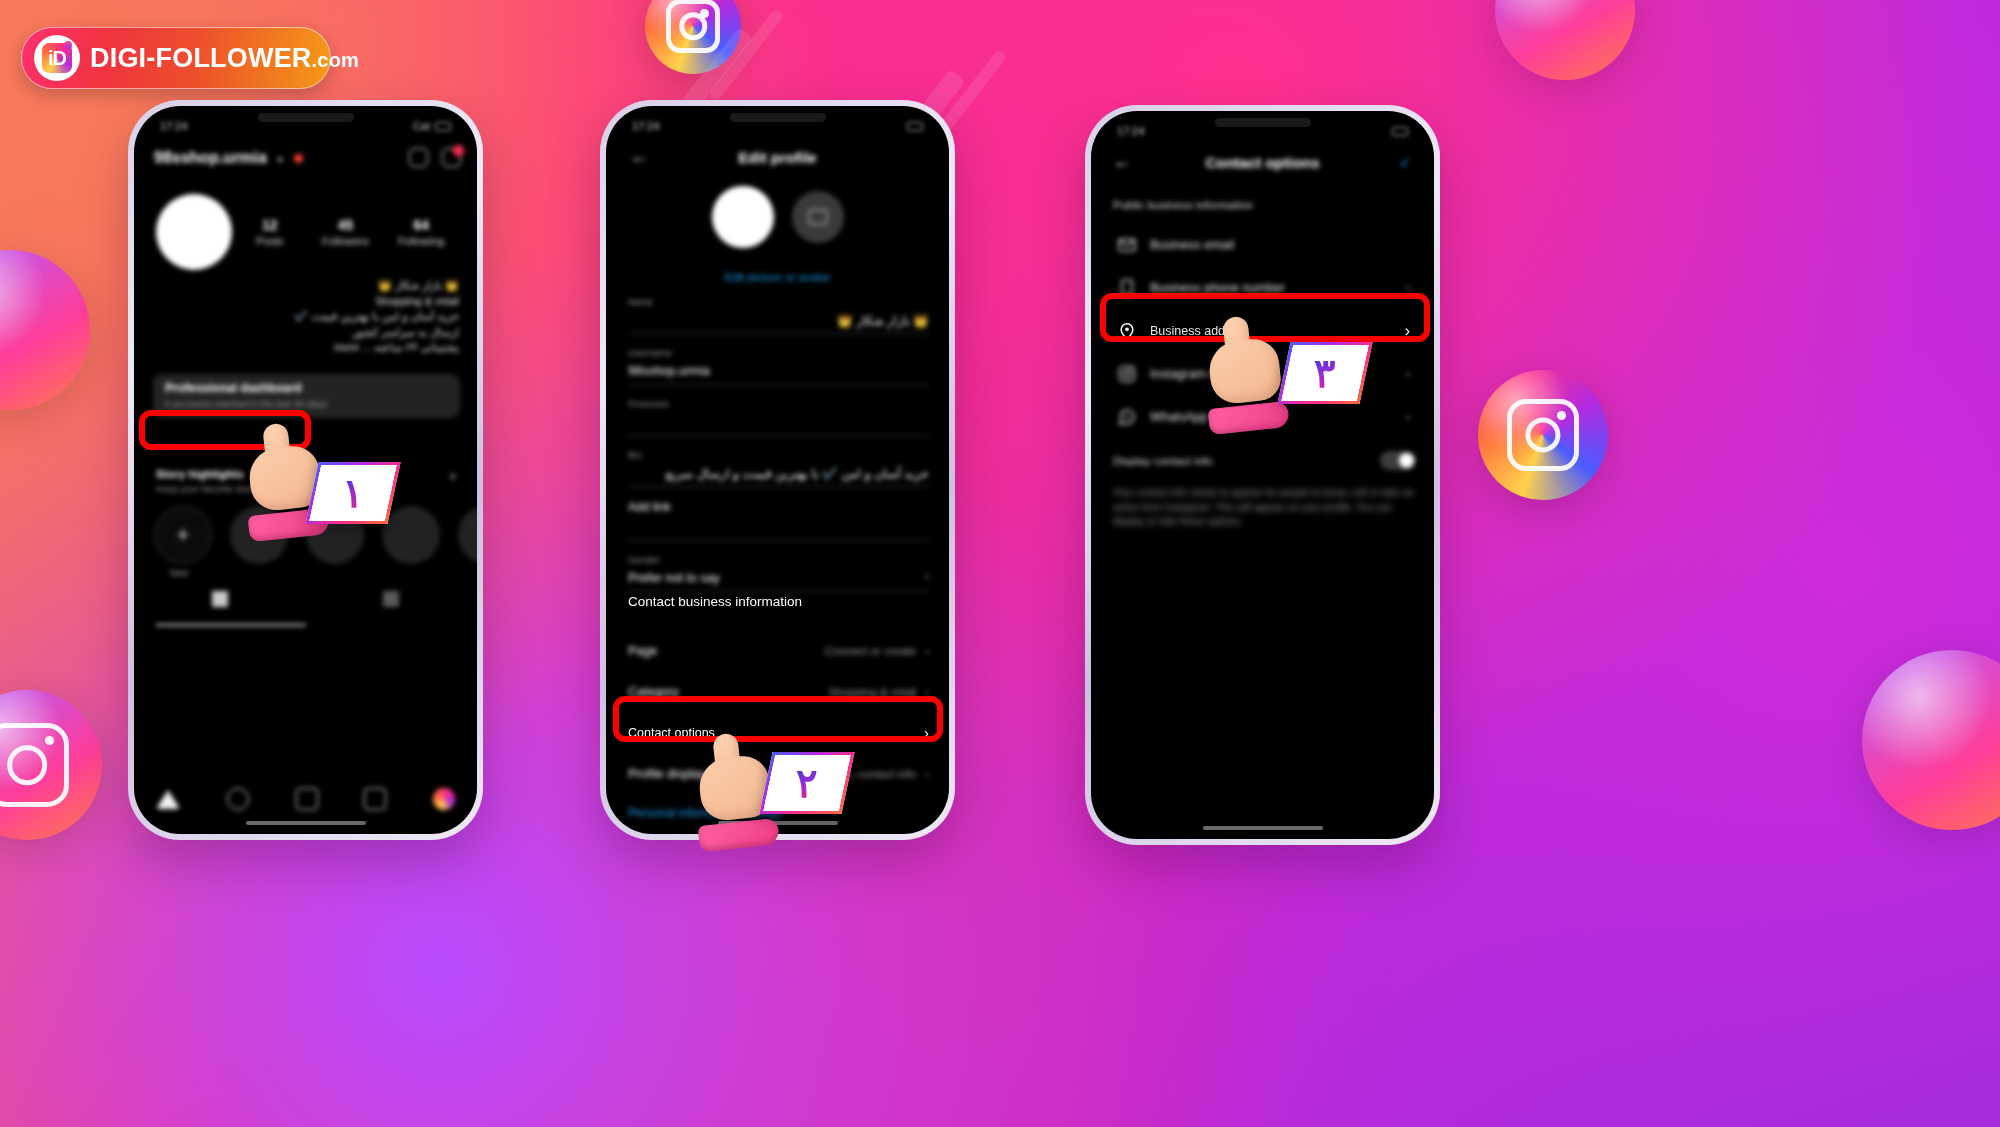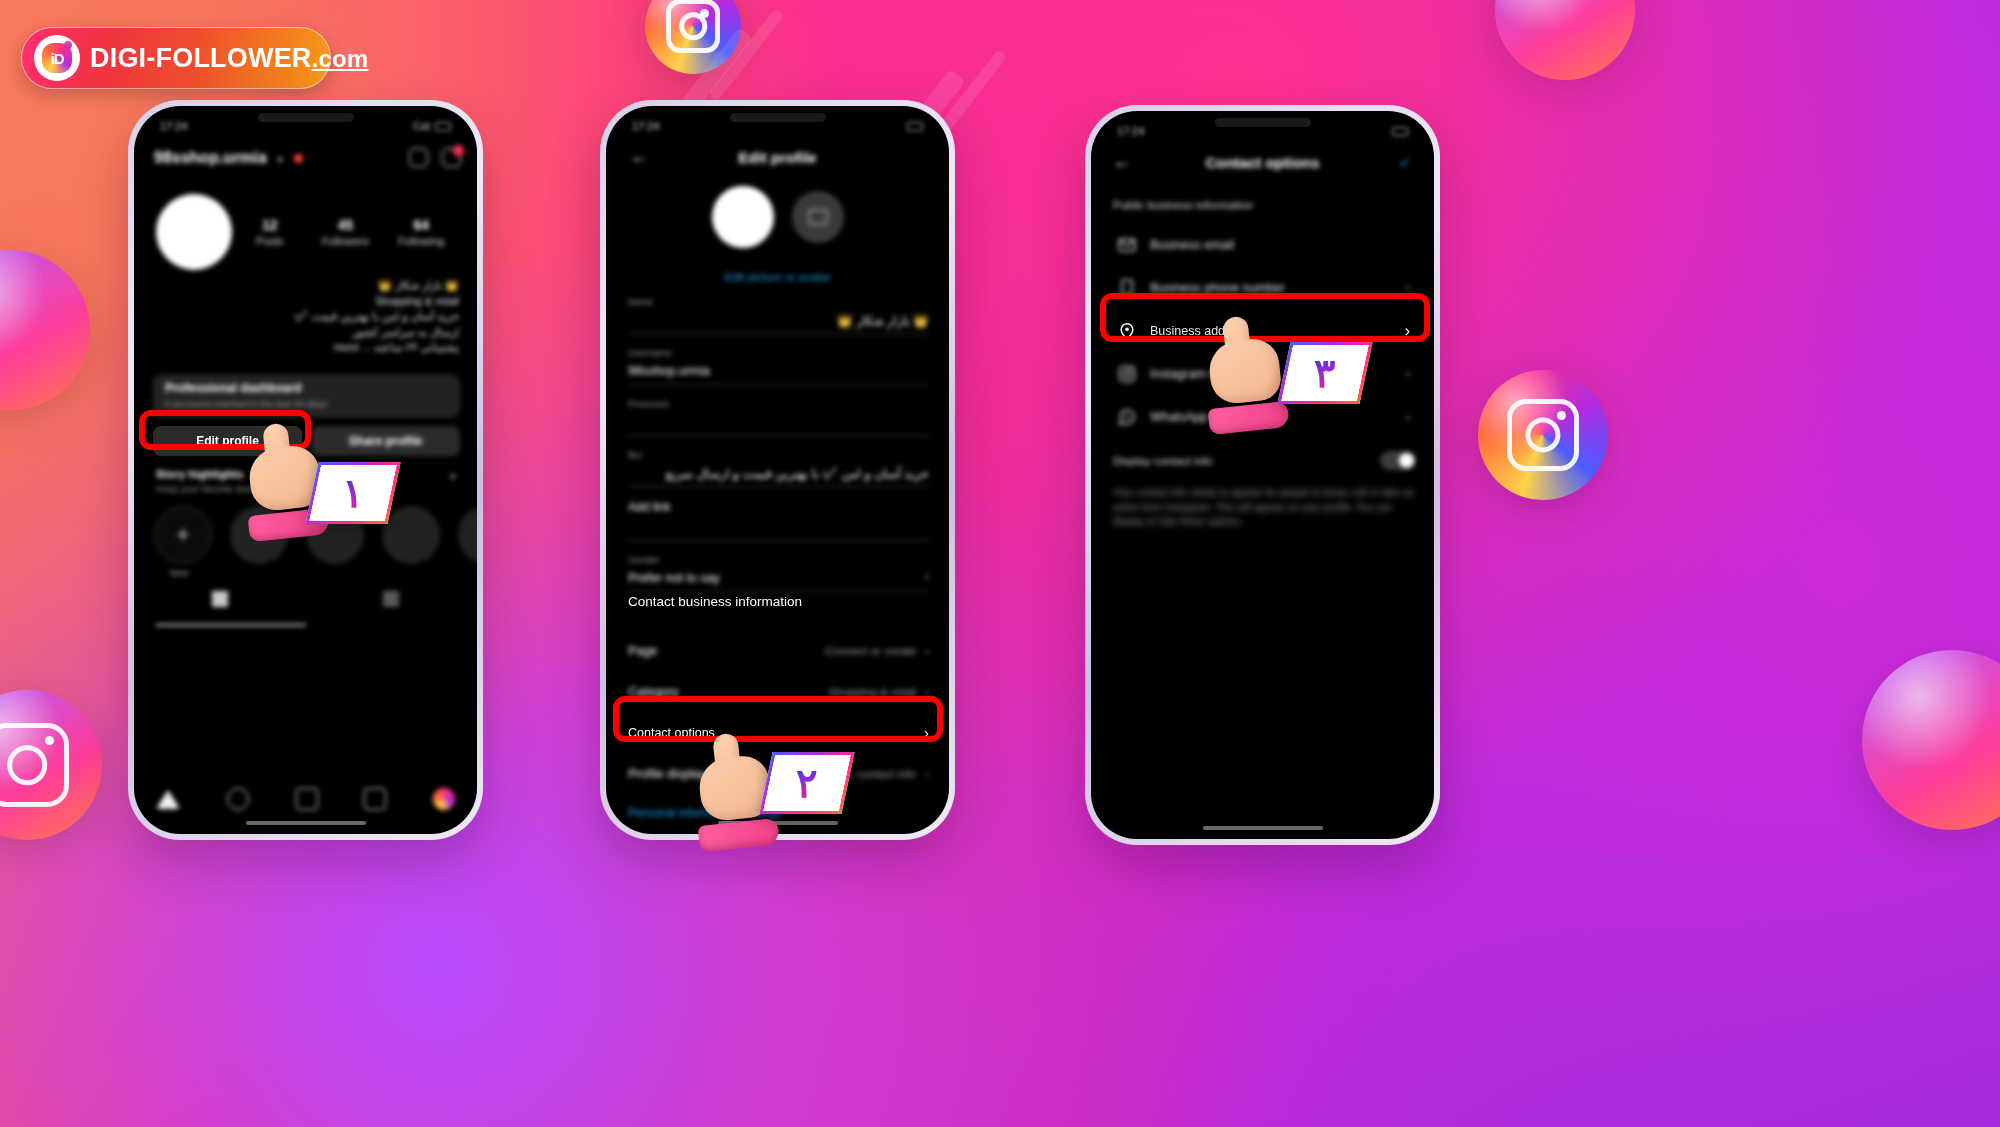--- a/index.html
+++ b/index.html
@@ -53,31 +53,31 @@
     background:linear-gradient(100deg,#ff2e6e 0%, #f0343f 28%, #ee4f2c 56%, #f59b17 100%);
     border:1.5px solid rgba(255,255,255,.55);
     box-shadow:0 6px 18px rgba(0,0,0,.22);
     display:flex; align-items:center; padding-left:12px; gap:10px;
   }
   .logo-mark{
     width:46px;height:46px;border-radius:50%;background:#fff;
     display:flex;align-items:center;justify-content:center;position:relative;flex:0 0 auto;
   }
   .logo-mark .m-in{
-    width:30px;height:30px;border-radius:12px;
+    width:30px;height:30px;border-radius:7px;
     background:conic-gradient(from 210deg,#ffd24a,#ff6a3d,#ff2e87,#b32ae0,#ffd24a);
     display:flex;align-items:center;justify-content:center;
-    color:#fff;font-weight:bold;font-size:15px;letter-spacing:-1px;
+    color:#fff;font-weight:bold;font-size:20px;letter-spacing:-1px;
   }
   .logo-mark .m-dot{
     position:absolute; top:6px; right:8px; width:8px;height:8px;border-radius:50%;
     background:linear-gradient(#ff4f8b,#b02ae0);
   }
   .logo-text{ color:#fff; font-weight:bold; font-size:27px; letter-spacing:.2px; white-space:nowrap;}
-  .logo-text .dotcom{ font-size:24px;text-decoration:underline; }
+  .logo-text .dotcom{ font-size:20px; }
 
   
   .phone{
     position:absolute; width:355px; height:740px; border-radius:52px;
     background:linear-gradient(150deg,#d9cfe8,#efe9f6 30%,#cdbfe0 62%,#efe9f6);
     padding:6px; box-shadow:0 22px 50px rgba(60,0,60,.28);
   }
   .phone .screen{
     width:100%; height:100%; border-radius:46px; background:#000;
     position:relative; overflow:hidden;
@@ -322,24 +322,20 @@
       <div>خرید آسان و امن با بهترین قیمت ✔️</div>
       <div>ارسال به سراسر کشور</div>
       <div>پشتیبانی ۲۴ ساعته ... more</div>
     </div>
 
     <div class="p1-dash blur">
       <div class="t">Professional dashboard</div>
       <div class="s">0 accounts reached in the last 30 days</div>
     </div>
 
-    <div class="p1-btnrow">
-      <div class="p1-btn sharp">Edit profile</div>
-      <div class="p1-btn blur">Share profile</div>
-    </div>
 
     <div class="p1-hl blur">
       <div class="t">Story highlights</div>
       <div class="s">Keep your favorite stories on your profile</div>
     </div>
     <div class="p1-hl-plus blur">+</div>
 
     <div class="p1-circles blur">
       <div class="p1-circ first">+</div>
       <div class="p1-circ"></div>

